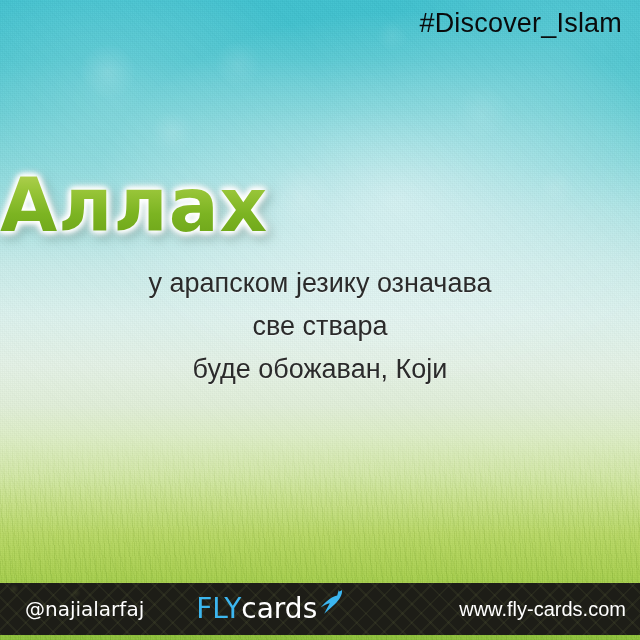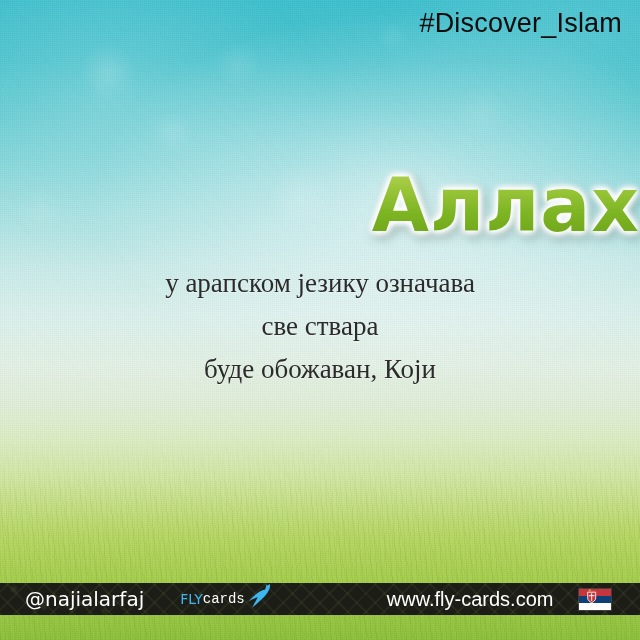--- a/index.html
+++ b/index.html
@@ -102,21 +102,21 @@
     color: #090b0c;
     letter-spacing: .2px;
     white-space: nowrap;
   }
 
   
   .title-wrap {
     position: absolute;
     left: 0; right: 0;
     top: 168px;
-    text-align: right;
+    text-align: left;
   }
   .title {
     display: inline-block;
     font-family: "DejaVu Sans", sans-serif;
     font-size: 74px;
     font-weight: 700;
     line-height: 1;
     letter-spacing: 1px;
     color: #7cb327;
     background: linear-gradient(to bottom, #b6d357 0%, #9ac63a 28%, #7cb422 62%, #6ba318 100%);
@@ -130,38 +130,38 @@
       drop-shadow(0 0 2px #ffffff)
       drop-shadow(3px 4px 4px rgba(40,70,60,.30));
   }
 
   
   .body-text {
     position: absolute;
     left: 0; right: 0;
     top: 262px;
     text-align: center;
-    font-family: Liberation Serif, serif;
+    font-family: Liberation Sans, sans-serif;
     font-size: 27px;
     font-weight: 400;
     line-height: 43px;
     color: #2b2b2b;
     padding: 0 40px;
     box-sizing: border-box;
     text-shadow: 0 1px 1px rgba(255,255,255,.45);
   }
   .body-line { display: block; white-space: nowrap; }
 
   
   .footer {
     position: absolute;
     left: 0;
     right: 0;
     top: 583px;
-    height: 32px;
+    height: 52px;
     background-color: #1d1d17;
     background-image:
       radial-gradient(circle 7px at 14px 6px,  rgba(120,130,70,.22), rgba(0,0,0,0) 70%),
       radial-gradient(circle 6px at 44px 24px, rgba(120,130,70,.20), rgba(0,0,0,0) 70%),
       radial-gradient(circle 7px at 76px 10px, rgba(120,130,70,.18), rgba(0,0,0,0) 70%),
       radial-gradient(circle 6px at 104px 28px, rgba(120,130,70,.18), rgba(0,0,0,0) 70%),
       repeating-linear-gradient(45deg,  rgba(130,140,80,.10) 0px, rgba(130,140,80,.10) 2px, rgba(0,0,0,0) 2px, rgba(0,0,0,0) 13px),
       repeating-linear-gradient(-45deg, rgba(130,140,80,.10) 0px, rgba(130,140,80,.10) 2px, rgba(0,0,0,0) 2px, rgba(0,0,0,0) 13px);
     display: flex;
     align-items: center;
@@ -169,30 +169,29 @@
   }
   .footer-handle {
     color: #ffffff;
     font-family: "DejaVu Sans", sans-serif;
     font-size: 20px;
     font-weight: 400;
     margin-left: 25px;
     white-space: nowrap;
   }
   .footer-brand {
-    margin-left: 36px;
+    margin-left: 52px;
     display: flex;
-    align-items: center;
     white-space: nowrap;
     font-family: "DejaVu Sans", sans-serif;
-    font-size: 14px;
+    font-size: 28px;
     line-height: 1;
   }
   .brand-fly  { color: #3cb6ef; font-weight: 400; }
-  .brand-cards{ color: #ffffff; font-weight: 400; font-family: Liberation Mono, monospace; }
+  .brand-cards{ color: #ffffff; font-weight: 400; }
   .bird-icon {
     display: inline-block;
     margin-left: 1px;
     margin-top: -6px;
     width: 28px;
     height: 26px;
   }
   .footer-site {
     margin-left: 113px;
     color: #ffffff;

